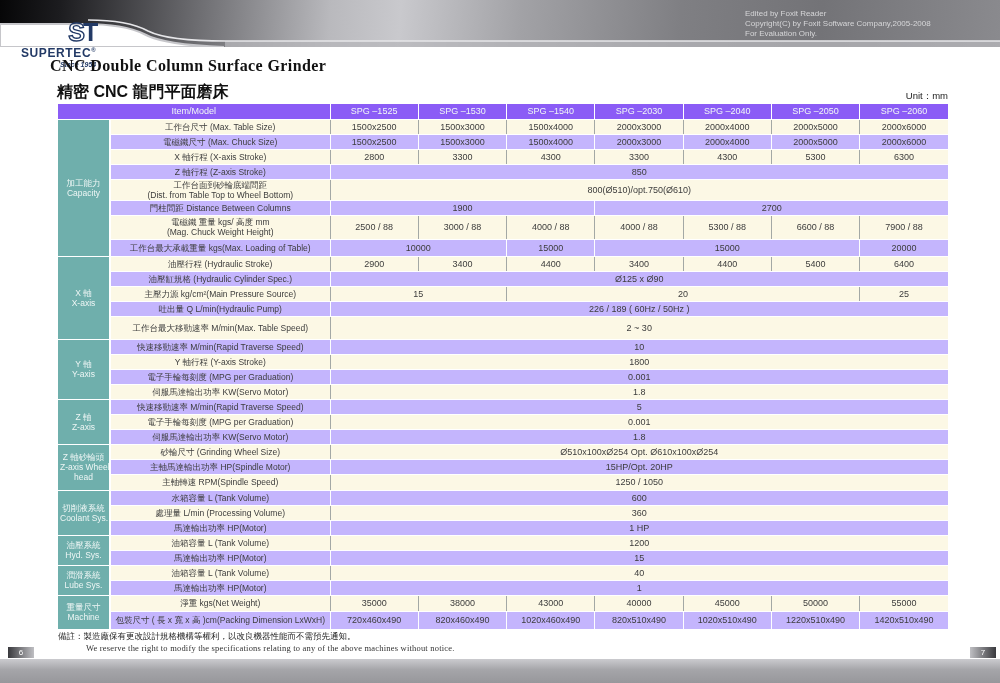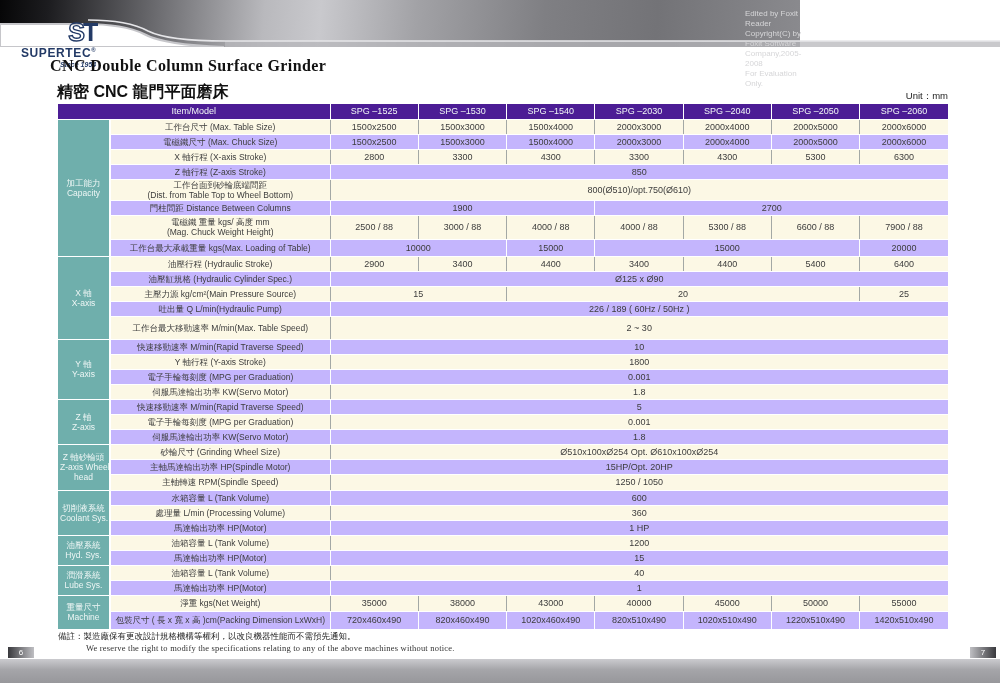--- a/index.html
+++ b/index.html
@@ -1,40 +1,40 @@
 <!DOCTYPE html>
 <html><head>
 <meta charset="utf-8">
 <style>
   html,body{margin:0;padding:0;background:#e8e8e8;}
   .page{position:relative;width:1000px;height:683px;background:#ffffff;overflow:hidden;
         font-family:"Liberation Sans","DejaVu Sans",sans-serif;}
   
-  .banner{position:absolute;left:0;top:0;width:800px;height:47px;
+  .banner{position:absolute;left:0;top:0;width:1000px;height:47px;
     background:linear-gradient(94deg,#060607 0%,#1c1c1f 6%,#6e6e72 20%,#b9b9bd 33%,#c9c9cd 40%,#a2a2a6 52%,#7f7f83 68%,#737377 82%,#8a8a8e 100%);}
   .banner svg{position:absolute;left:0;top:0;}
   .watermark{position:absolute;left:745px;top:9px;color:#d6d6d8;font-size:8px;line-height:10px;}
   .logo{position:absolute;left:16px;top:20px;display:flex;align-items:flex-end;flex-direction:column;}
   .st-mark{font-weight:900;font-size:25px;line-height:24px;letter-spacing:-2px;color:#233a66;}
   .st-s{color:transparent;-webkit-text-stroke:1.4px #233a66;}
   .logo-name{font-weight:700;font-size:12px;letter-spacing:.6px;color:#233a66;margin-left:5px;line-height:13px;}
   .logo-reg{font-size:6px;vertical-align:super;}
   .logo-since{font-family:Liberation Sans, sans-serif;font-style:italic;font-weight:700;
               font-size:7px;color:#233a66;margin-left:4px;line-height:9px;}
   
   .title-en{position:absolute;left:50px;top:57px;margin:0;font-family:"Liberation Serif","DejaVu Serif",serif;
             font-weight:700;font-size:16px;letter-spacing:.4px;color:#111;}
   .title-zh{position:absolute;left:50px;top:75px;margin:7px;font-weight:700;font-size:16px;color:#111;}
   .unit{position:absolute;right:52px;top:90px;font-size:9.5px;color:#222;}
   
   table.spec{position:absolute;left:58px;top:104px;width:890px;border-collapse:collapse;
              table-layout:fixed;font-size:9px;color:#3c3c3c;}
   table.spec td{padding:0 2px;text-align:center;vertical-align:middle;border-bottom:1px solid #fff;
                 overflow:hidden;white-space:nowrap;}
-  td.h-item,td.h-model{background:#4c1d95;color:#f1f7f6;font-size:9px;}
+  td.h-item,td.h-model{background:#8b5cf6;color:#f1f7f6;font-size:9px;}
   td.h-model{border-left:1px solid #ffffff;}
   td.sec{background:#6fafac;color:#eef6f5;font-size:8.5px;line-height:10px;
          border-right:2px solid #fff;border-bottom:2px solid #fff;white-space:normal;}
   td.label{font-size:8.5px;line-height:10px;}
   tr.cream td.label,tr.cream td.val{background:#fcf8e5;}
   tr.alt td.label,tr.alt td.val{background:#c4b5fd;}
   td.val{border-left:1px solid #fff;}
   tr.cream td.val{border-left-color:#a3a8a5;}
   tr.alt td.val{border-left-color:#fdfefe;}
   

